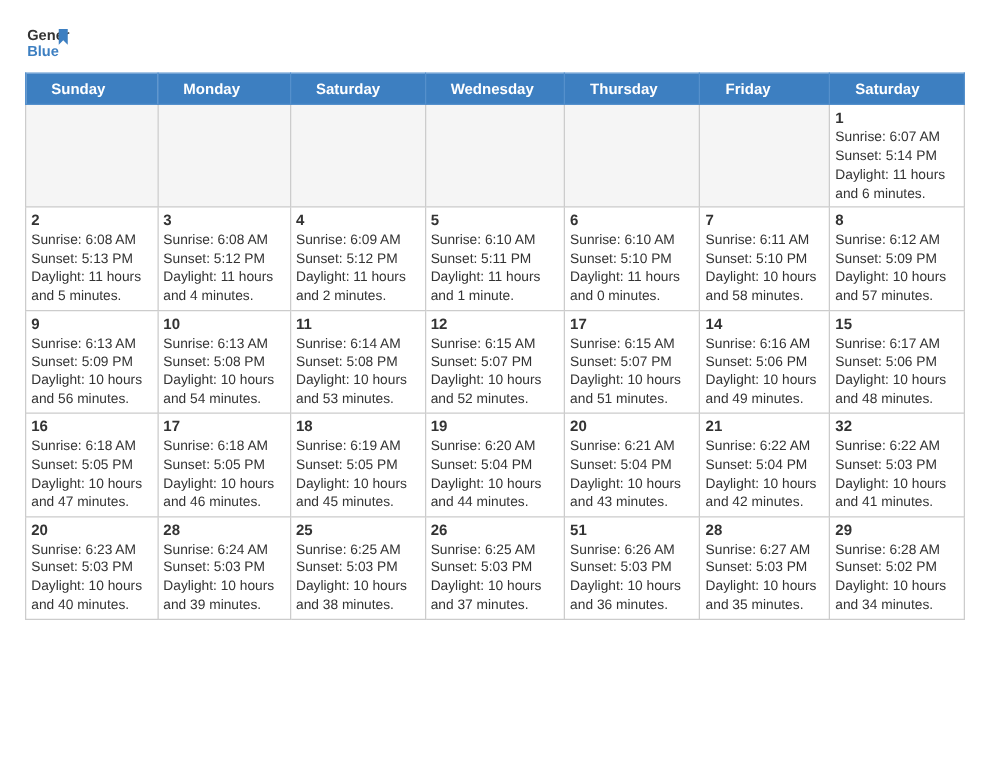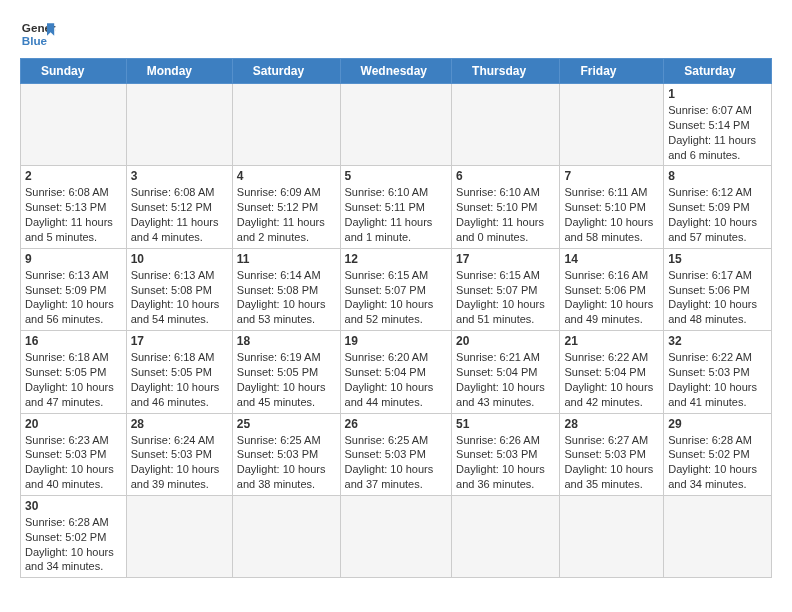--- a/index.html
+++ b/index.html
@@ -241,27 +241,15 @@
           </td>
           <td>
             <span class="day-num">28</span>
             <div class="day-info">Sunrise: 6:27 AM<br>Sunset: 5:03 PM<br>Daylight: 10 hours and 35 minutes.</div>
           </td>
           <td>
             <span class="day-num">29</span>
             <div class="day-info">Sunrise: 6:28 AM<br>Sunset: 5:02 PM<br>Daylight: 10 hours and 34 minutes.</div>
           </td>
         </tr>
-        <tr>
-          <td>
-            <span class="day-num">30</span>
-            <div class="day-info">Sunrise: 6:28 AM<br>Sunset: 5:02 PM<br>Daylight: 10 hours and 34 minutes.</div>
-          </td>
-          <td class="empty"></td>
-          <td class="empty"></td>
-          <td class="empty"></td>
-          <td class="empty"></td>
-          <td class="empty"></td>
-          <td class="empty"></td>
-        </tr>
       </tbody>
   </table>
 </div>
 
 </body></html>

